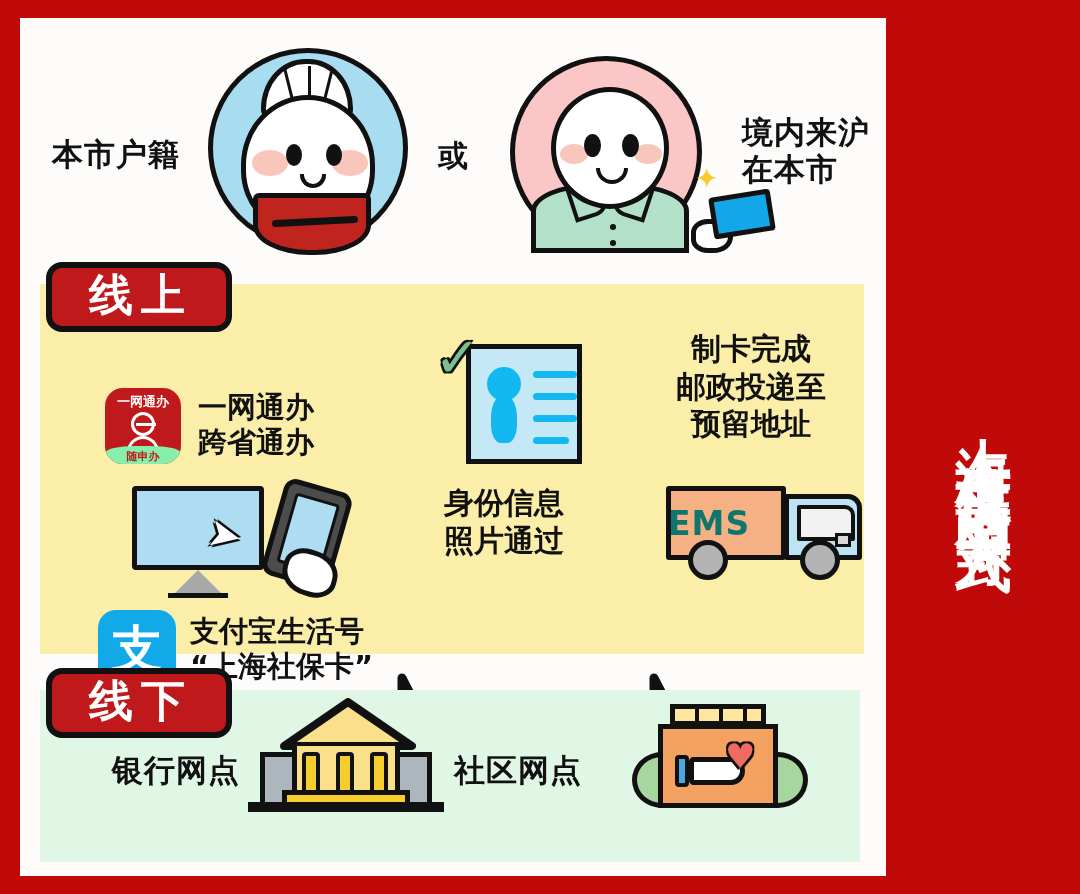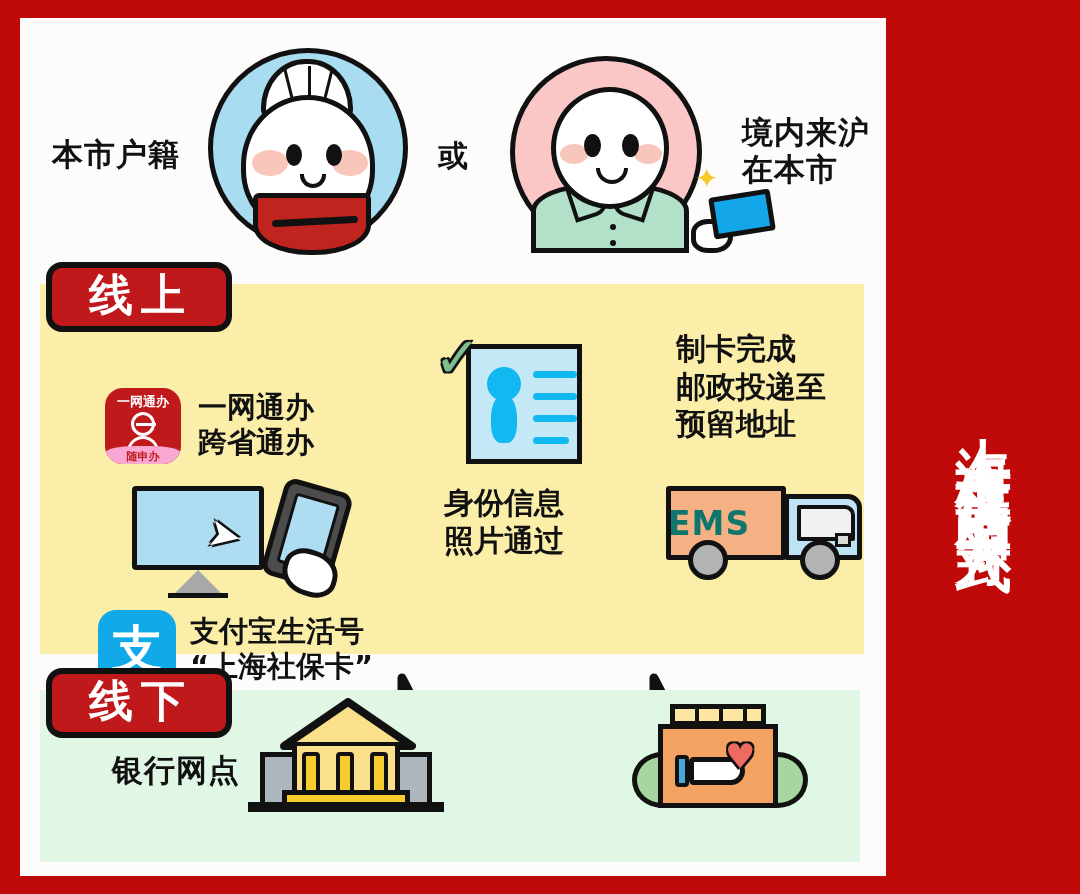--- a/index.html
+++ b/index.html
@@ -176,21 +176,21 @@
     width: 20px; height: 3px; background: #FFFFFF;
   }
   #yiwang-arch {
     position: absolute; left: 22px; top: 48px;
     width: 32px; height: 18px;
     border: 3px solid #FFFFFF; border-bottom: none;
     border-radius: 16px 16px 0 0;
   }
   #yiwang-base {
     position: absolute; left: 0; bottom: 0; width: 100%; height: 18px;
-    background: #f9a8d4; border-radius: 40% 40% 0 0;
+    background: #86efac; border-radius: 40% 40% 0 0;
   }
   #yiwang-bottom {
     position: absolute; bottom: 0px; left: 0; width: 100%;
     text-align: center; color: #C0191B;
     font-size: 11px; font-weight: bold;
   }
   .side-label {
     position: absolute;
     font-size: 29px; font-weight: bold; color: #111;
     line-height: 1.2; white-space: nowrap;
@@ -280,21 +280,21 @@
   }
   .step-text {
     position: absolute;
     font-size: 30px; font-weight: bold; color: #111;
     line-height: 1.25; white-space: nowrap;
   }
   #text-step2 { left: 74px; top: 156px; }
 
   
   #col-online-right { position: absolute; left: 596px; top: 44px; width: 230px; }
-  #text-step3 { left: 40px; top: 2px; text-align: left; }
+  #text-step3 { left: 40px; top: 2px; text-align: center; }
   #truck-body {
     position: absolute; left: 30px; top: 158px;
     width: 120px; height: 74px;
     background: #F5B184; border: 5px solid #111; border-radius: 3px;
   }
   #truck-cab {
     position: absolute; left: 148px; top: 166px;
     width: 78px; height: 66px;
     background: #BDE3F5; border: 5px solid #111;
     border-radius: 3px 14px 3px 3px;
@@ -544,20 +544,21 @@
         <polygon points="68,4 132,48 4,48" fill="#FAE08B" stroke="#111" stroke-width="8" stroke-linejoin="round"></polygon>
       </svg>
       <div id="bank-mid"></div>
       <div class="pillar" style="left:262px;"></div>
       <div class="pillar" style="left:296px;"></div>
       <div class="pillar" style="left:330px;"></div>
       <div id="bank-plinth"></div>
       <div id="bank-floor"></div>
     </div>
 
+    <div class="elig-label" id="label-community">社区网点</div>
 
     <div style="position:absolute;left:440px;top:0;">
       <div id="comm-bush-l"></div>
       <div id="comm-bush-r"></div>
       <div id="comm-awning">
         <div class="awning-stripe" style="left:20px;"></div>
         <div class="awning-stripe" style="left:44px;"></div>
         <div class="awning-stripe" style="left:68px;"></div>
       </div>
       <div id="comm-body">

